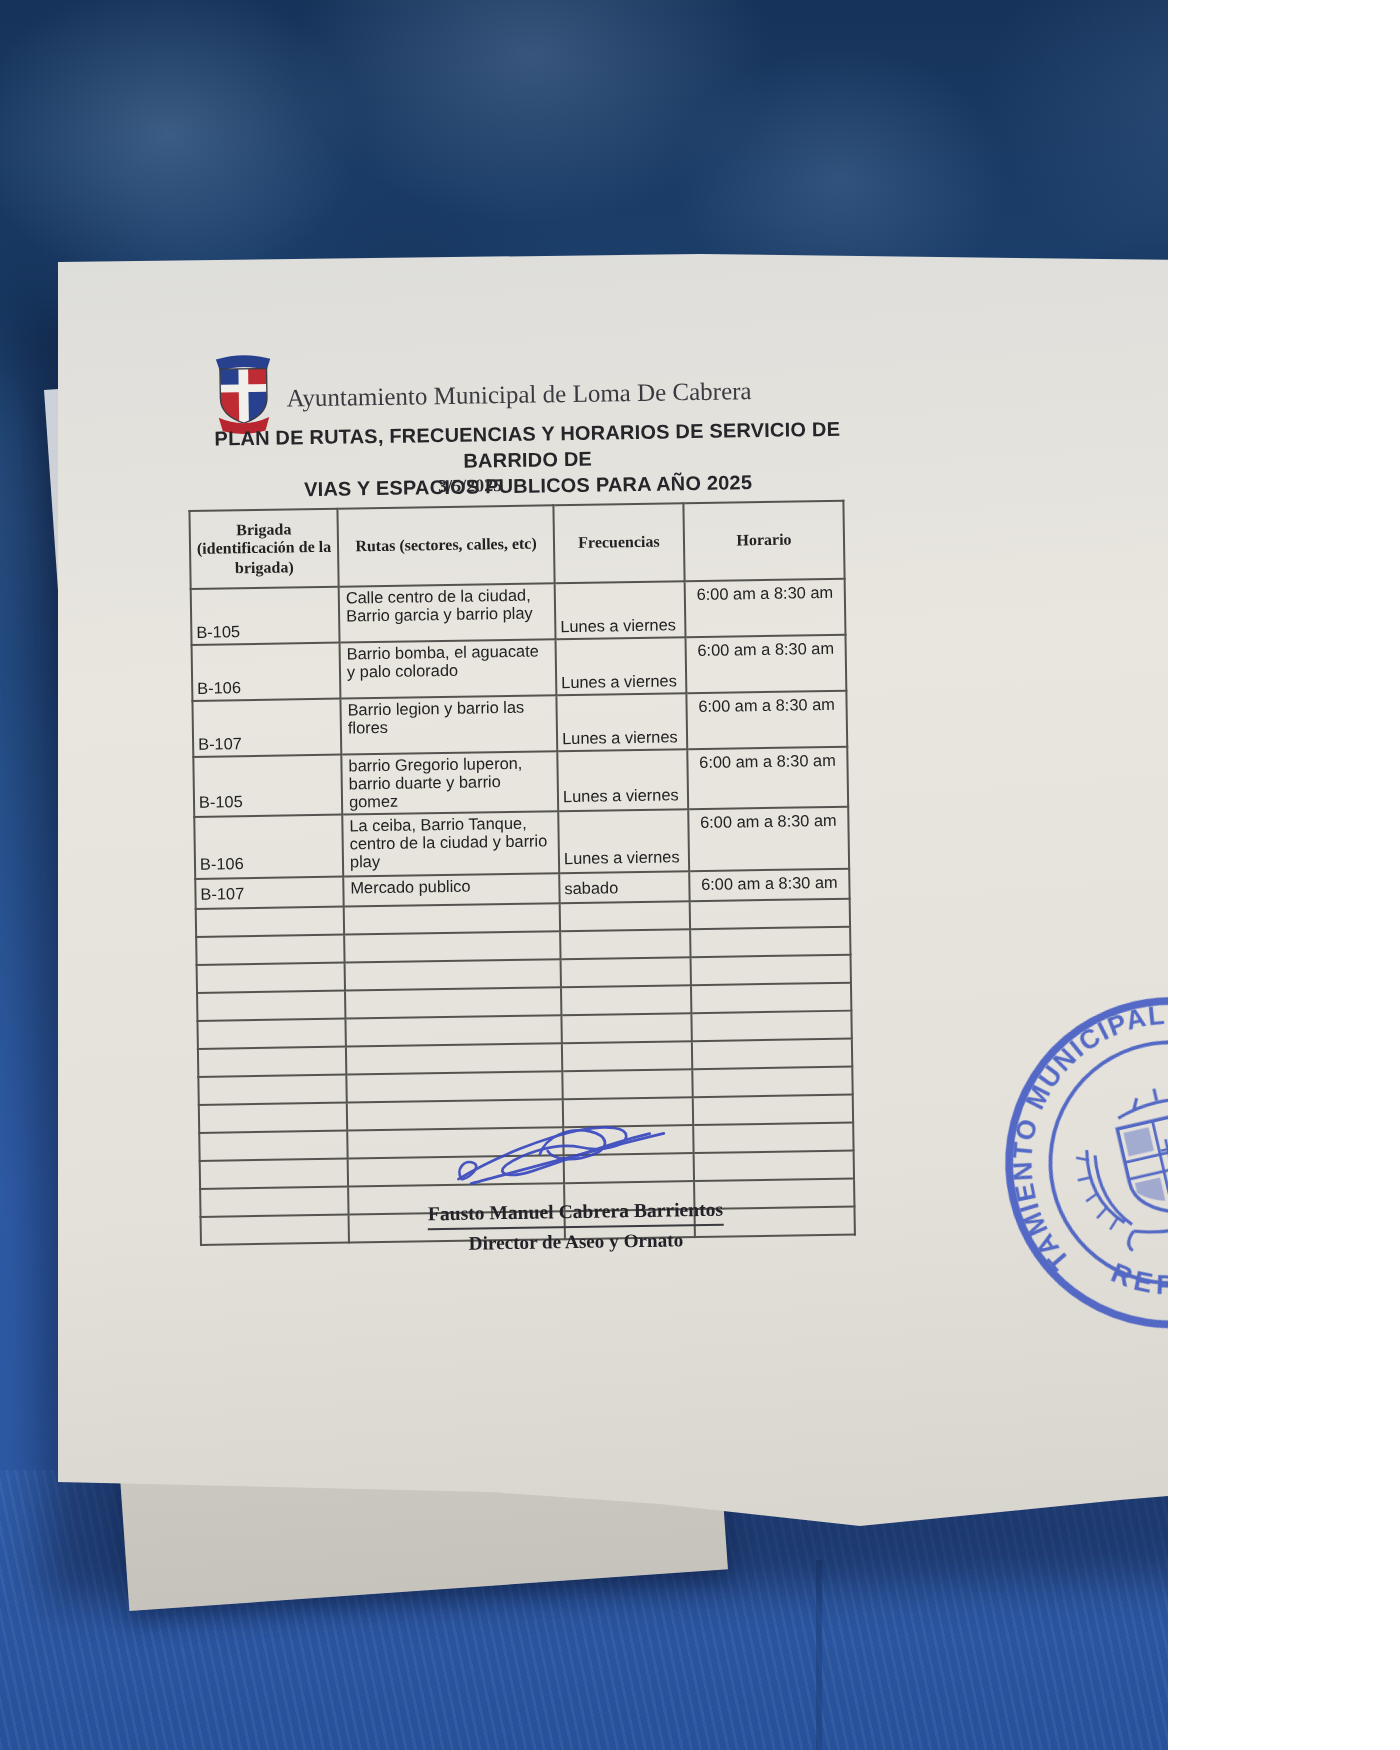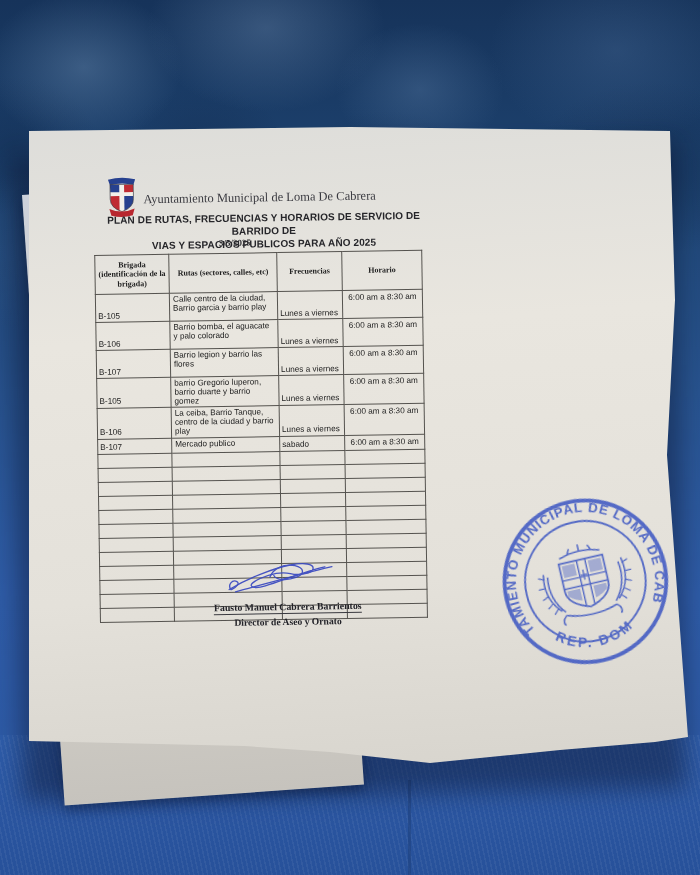--- a/index.html
+++ b/index.html
@@ -1,17 +1,17 @@
 <!DOCTYPE html>
 <html style="--stamp-ink: #3b55c2; --signature-ink: #3949c0; --table-border: #55534f; --paper: #e7e4dd; --background-top: #16335a; --background-bottom: #2b57a2; --logo-blue: #27418f; --logo-red: #bf2b33;"><head>
 <meta charset="utf-8">
 <style>
   html,body{margin:0;padding:0;}
   body{width:700px;height:875px;overflow:hidden;font-family:"Liberation Sans",sans-serif;}
-  #scene{position:relative;width:700px;height:875px;overflow:hidden;
+  #scene{position:relative;width:584px;height:875px;overflow:hidden;
     background:linear-gradient(180deg,#16335a 0%,#1e4472 22%,#27528d 45%,#2e5ba6 68%,#2b57a2 100%);}
   
   .trees{position:absolute;left:0;top:0;width:700px;height:560px;pointer-events:none;
     background:
       radial-gradient(140px 110px at 12% 12%, rgba(116,150,186,.38), transparent 70%),
       radial-gradient(170px 120px at 38% 5%, rgba(125,155,190,.32), transparent 70%),
       radial-gradient(120px 95px at 60% 16%, rgba(104,138,178,.30), transparent 70%),
       radial-gradient(180px 135px at 88% 9%, rgba(80,115,160,.32), transparent 70%),
       radial-gradient(210px 155px at 76% 42%, rgba(66,105,155,.26), transparent 70%),
       radial-gradient(150px 120px at 7% 45%, rgba(60,100,150,.30), transparent 70%),

